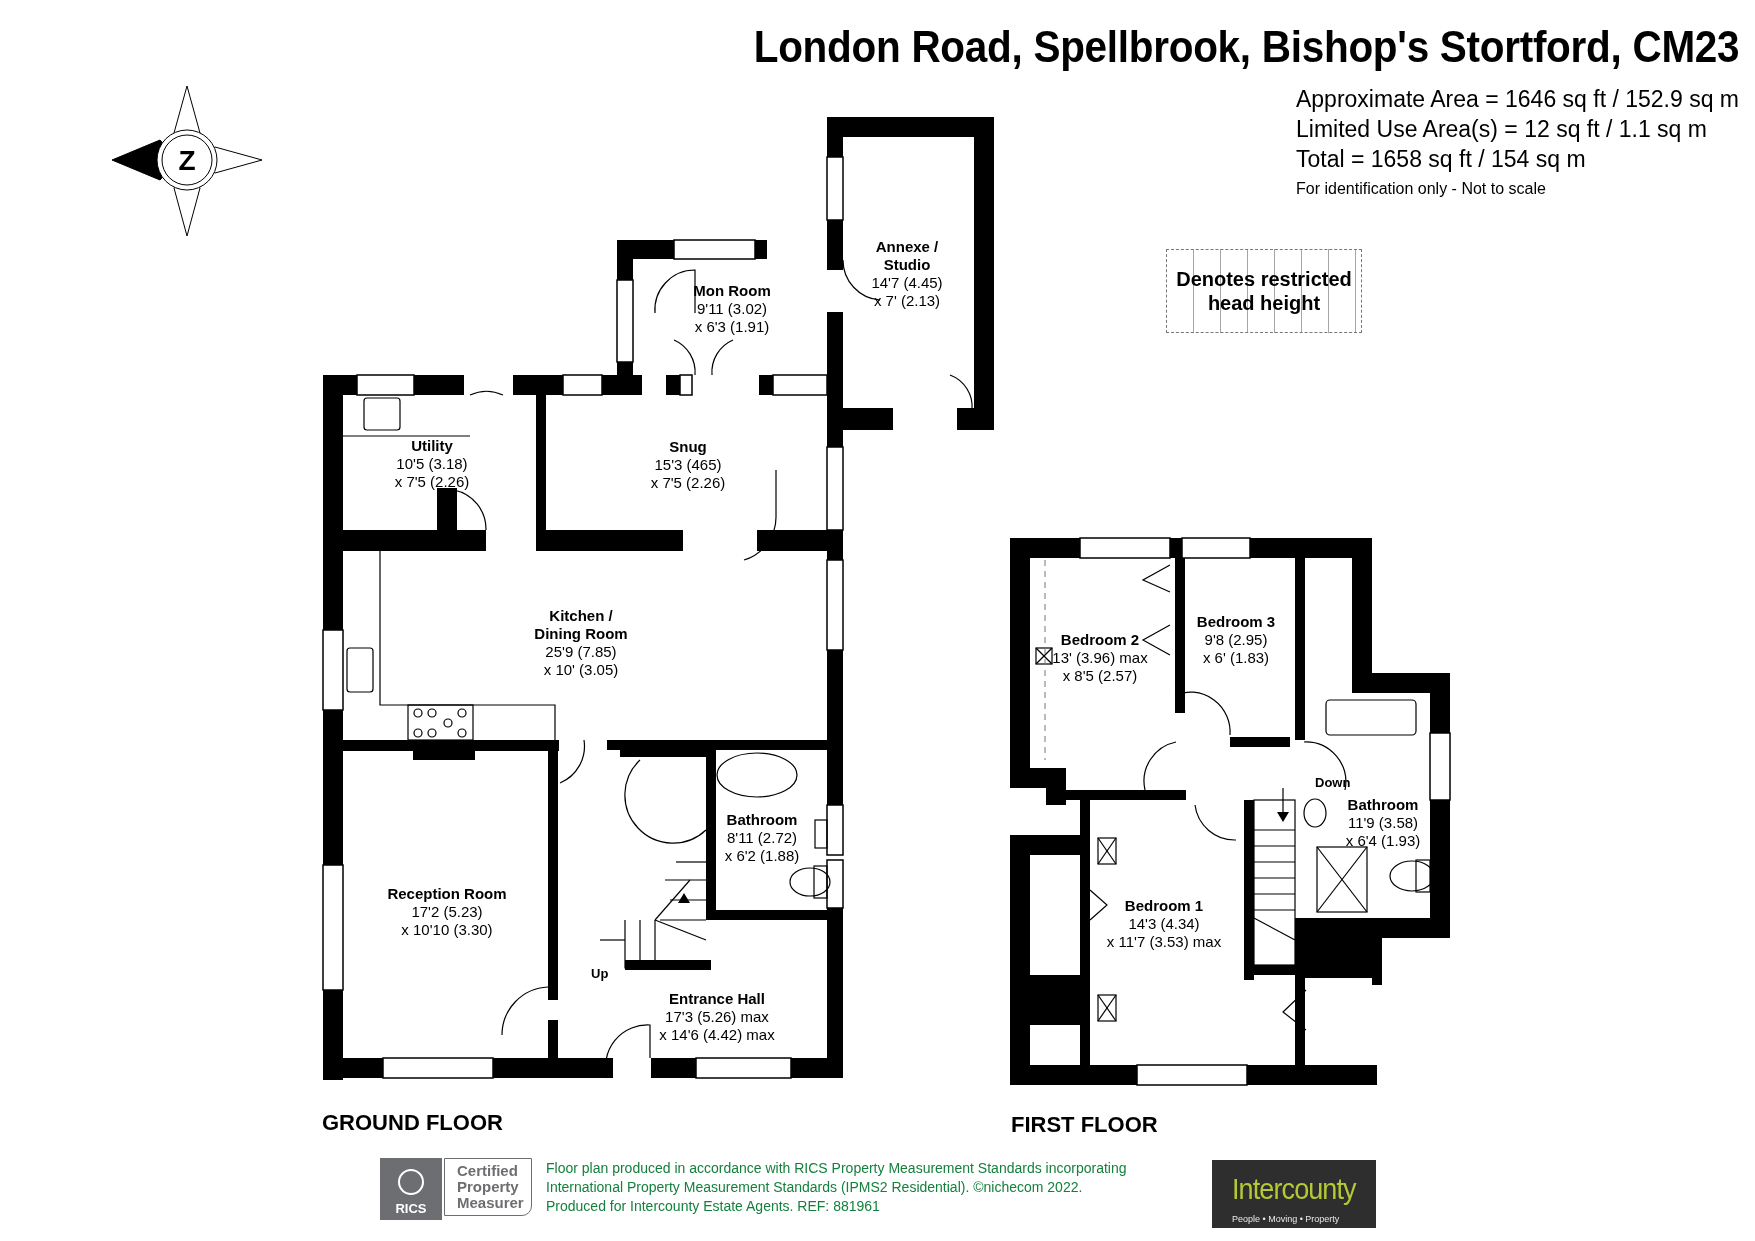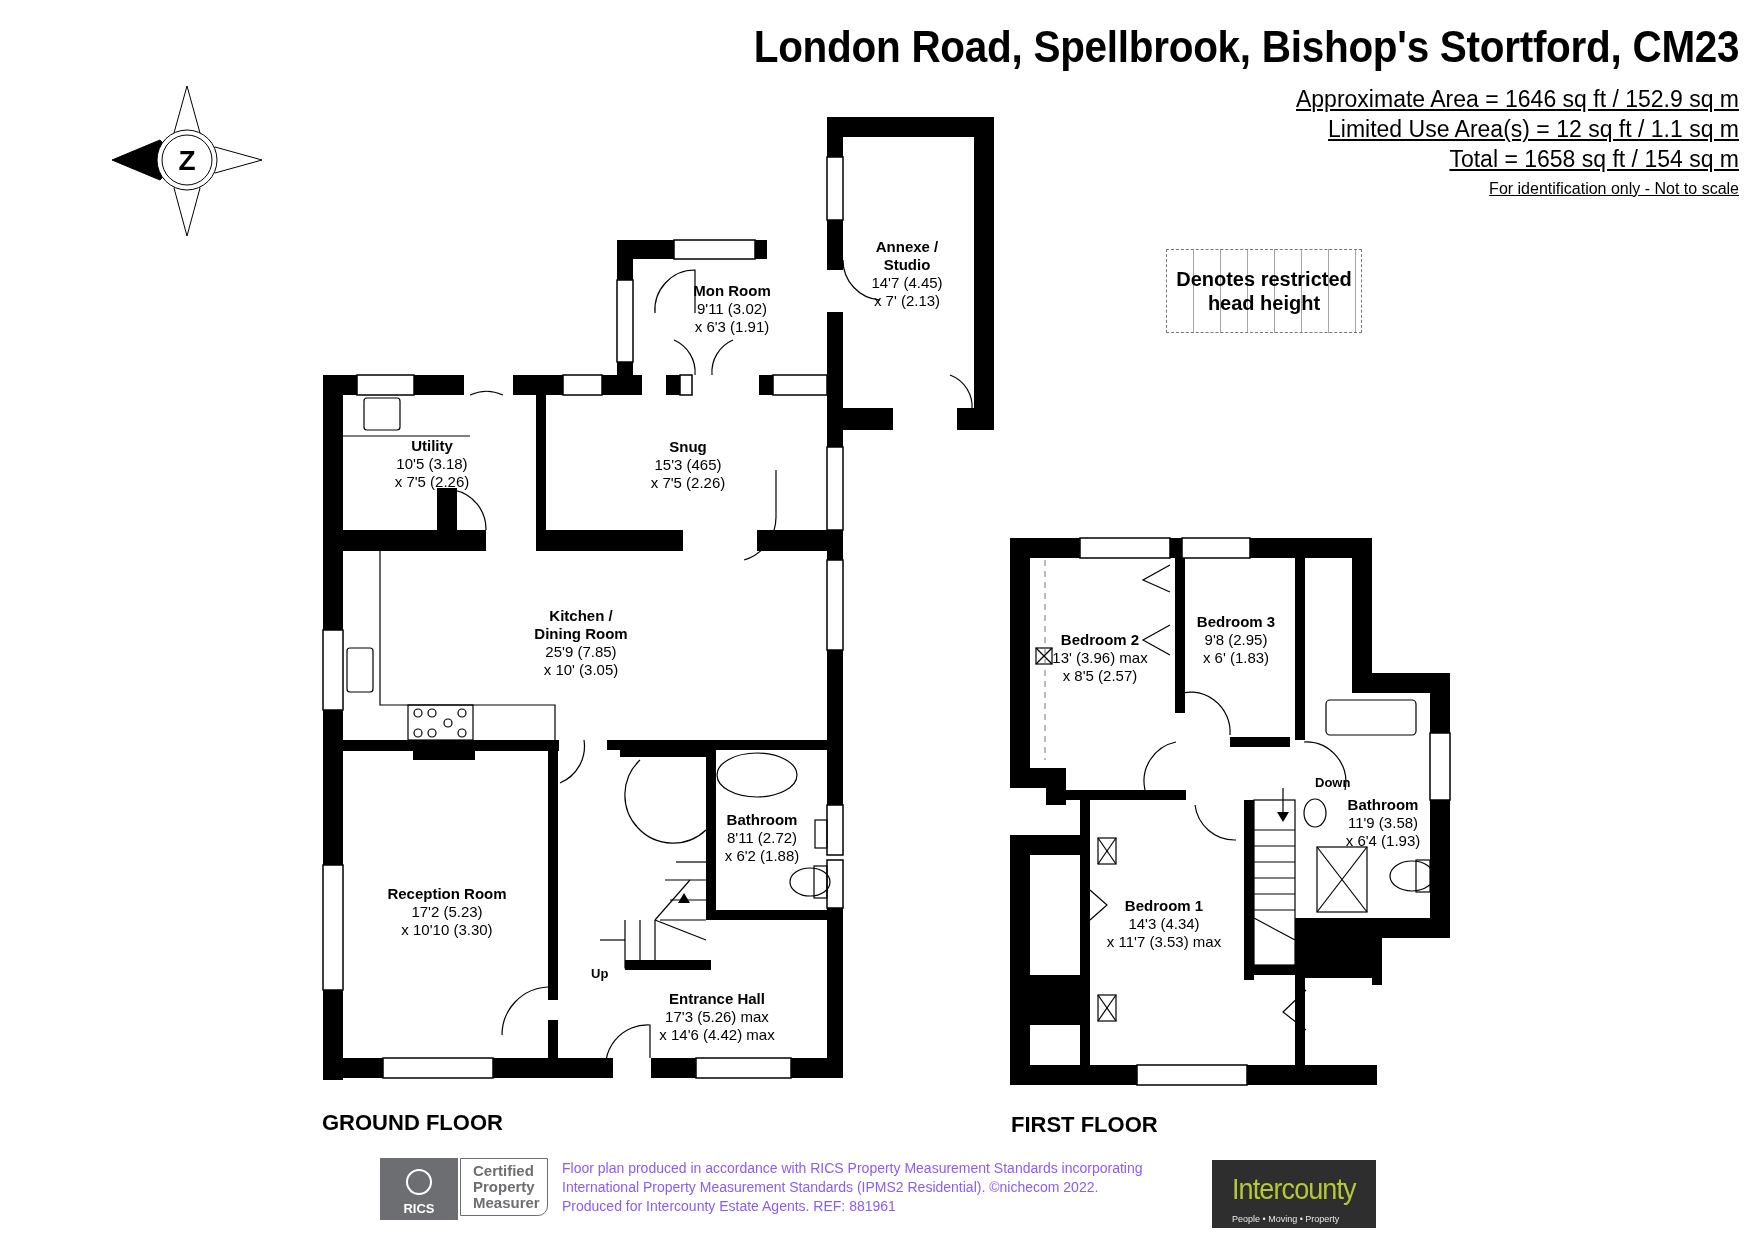--- a/index.html
+++ b/index.html
@@ -1,32 +1,32 @@
 <!DOCTYPE html>
 <html><head>
 <meta charset="utf-8">
 <style>
   html, body { margin: 0; padding: 0; background: #ffffff; }
   body { width: 1755px; height: 1241px; position: relative; overflow: hidden; font-family: "Liberation Sans", sans-serif; color: #000; }
   .abs { position: absolute; }
   .title { right: 16px; top: 22px; font-size: 44px; font-weight: bold; letter-spacing: -0.3px; white-space: nowrap; transform: scaleX(0.92); transform-origin: right top; }
-  .area-block { right: 16px; top: 84px; text-align: right; font-size: 23px; line-height: 30px; text-decoration: underline; }
+  .area-block { right: 16px; top: 84px; text-align: left; font-size: 23px; line-height: 30px; }
   .area-block .note { font-size: 16px; line-height: 30px; }
   .legend { left: 1166px; top: 249px; width: 194px; height: 82px; border: 1px dashed #777; display: flex; align-items: center; justify-content: center; text-align: center; font-size: 20px; font-weight: bold; line-height: 24px;
     background-image: repeating-linear-gradient(90deg, transparent 0, transparent 26px, rgba(0,0,0,0.35) 26px, rgba(0,0,0,0.35) 27px); }
   .floor-label { font-size: 22px; font-weight: bold; }
   .room { position: absolute; text-align: center; font-size: 15px; line-height: 18px; white-space: nowrap; transform: translateX(-50%); }
   .room .name { font-weight: bold; display: block; }
   .room .dim { display: block; }
   svg.plan { position: absolute; left: 0; top: 0; }
   .footer { left: 380px; top: 1158px; height: 66px; display: flex; align-items: stretch; }
-  .rics-badge { width: 78px; height: 62px; background: #6d6e71; color: #fff; display: flex; flex-direction: column; align-items: center; justify-content: flex-end; font-size: 13px; font-weight: bold; padding-bottom: 4px; box-sizing: border-box; }
+  .rics-badge { width: 62px; height: 62px; background: #6d6e71; color: #fff; display: flex; flex-direction: column; align-items: center; justify-content: flex-end; font-size: 13px; font-weight: bold; padding-bottom: 4px; box-sizing: border-box; }
   .rics-lion { width: 26px; height: 26px; border-radius: 50%; border: 2px solid #fff; margin-bottom: 6px; box-sizing: border-box; }
   .rics-cert { width: 88px; height: 58px; border: 1.5px solid #6d6e71; border-radius: 0 0 10px 0; margin-left: 2px; color: #6d6e71; font-weight: bold; font-size: 15px; line-height: 16px; padding: 4px 0 0 12px; box-sizing: border-box; }
-  .footer-text { margin-left: 14px; color: #8b5cf6; font-size: 14px; line-height: 19px; padding-top: 1px; }
+  .footer-text { margin-left: 14px; color: #15803d; font-size: 14px; line-height: 19px; padding-top: 1px; }
   .brand { left: 1212px; top: 1160px; width: 164px; height: 68px; background: #2e2e2e; color: #b5c935; box-sizing: border-box; padding: 14px 0 0 20px; }
   .brand .name { font-size: 30px; line-height: 30px; letter-spacing: -1px; transform: scaleX(0.9); transform-origin: left; }
   .brand .tag { font-size: 9px; color: #e8e8e8; margin-top: 10px; }
 </style>
 </head>
 <body>
 
 <div class="abs title">London Road, Spellbrook, Bishop's Stortford, CM23</div>
 <div class="abs area-block">
   <div>Approximate Area = 1646 sq ft / 152.9 sq m</div>

